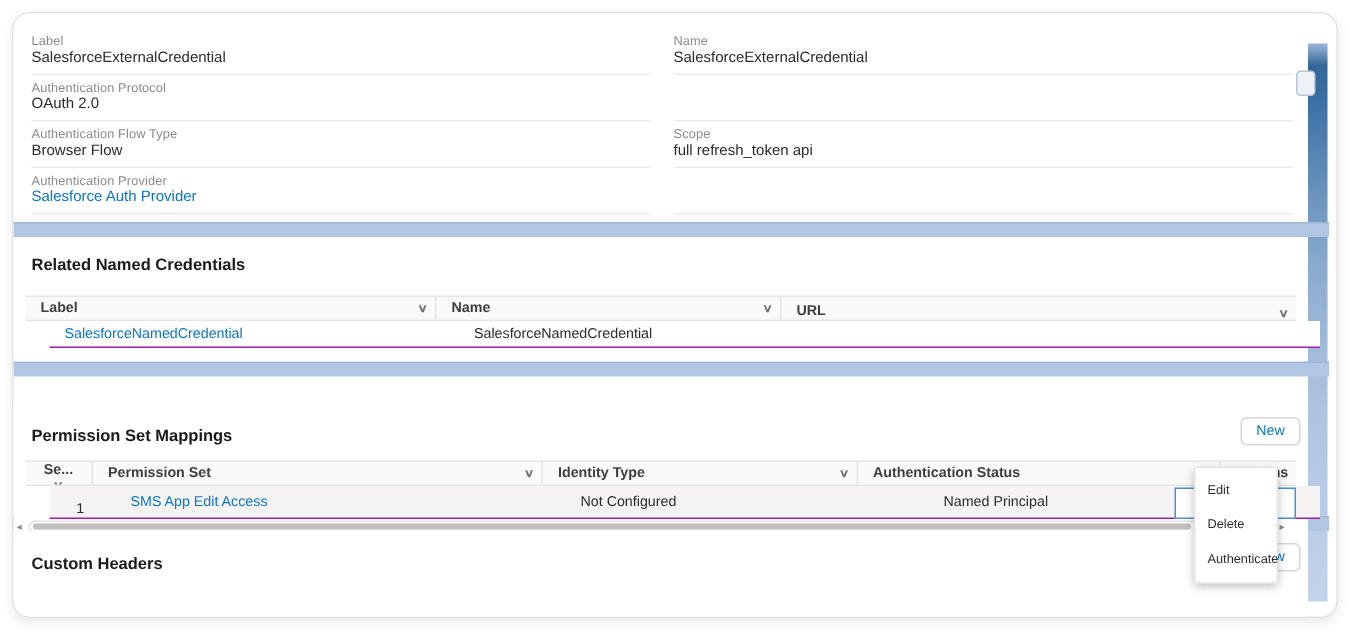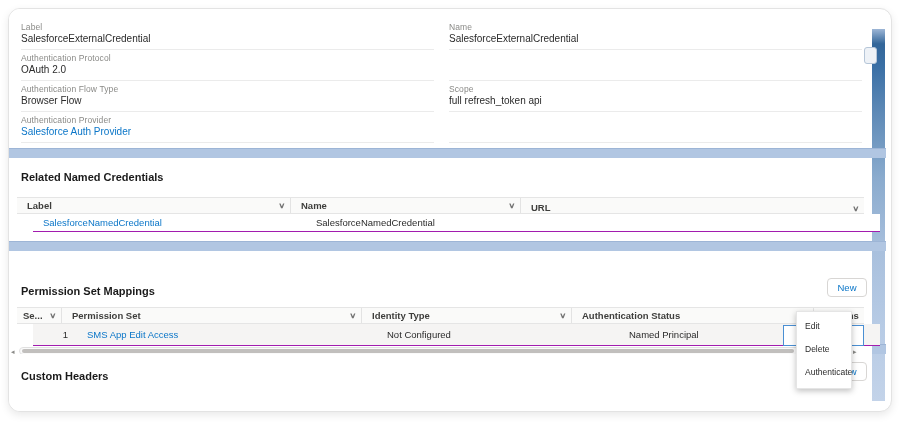--- a/index.html
+++ b/index.html
@@ -50,21 +50,21 @@
   .th + .th { border-left:1px solid #e3e3e3; }
   .chev { font-size:7.5px; color:#747474; transform:scaleX(1.3); cursor:pointer; }
   .trow { position:absolute; left:16px; width:100%; height:18px; display:flex; border-bottom:1px solid #a21caf; background:#fff; }
   .td { height:100%; display:flex; align-items:center; padding:0 6px 0 10px; font-size:9.5px; color:#2b2b2b; white-space:nowrap; overflow:hidden; }
   .rownum { justify-content:flex-end; padding-right:9px; }
 
   
   .cB0 { width:273px; } .cB1 { width:230px; } .cB2 { width:344px;align-items:flex-end; }
 
   
-  .cC0 { width:44px; padding-left:6px; } .cC1 { width:300px; } .cC2 { width:210px; } .cC3 { width:242px; } .cC4 { width:51px;text-align:right; }
+  .cC0 { width:44px; padding-left:6px;flex-direction:column; } .cC1 { width:300px; } .cC2 { width:210px; } .cC3 { width:242px; } .cC4 { width:51px;text-align:right; }
 
   .greyrow { background:#f5f4f3; }
 
   .newbtn {
     position:absolute; width:40px; height:19px; background:#fff; border:1px solid #d8d6d4; border-radius:4px;
     font-size:9.5px; color:#0b76c8; text-align:center; line-height:17px; cursor:pointer; z-index:1;
   }
 
   
   .focusbox { position:absolute; left:774px; top:56px; width:81px; height:21px; border:1px solid #4a8fd3; background:#fff; z-index:2; }

